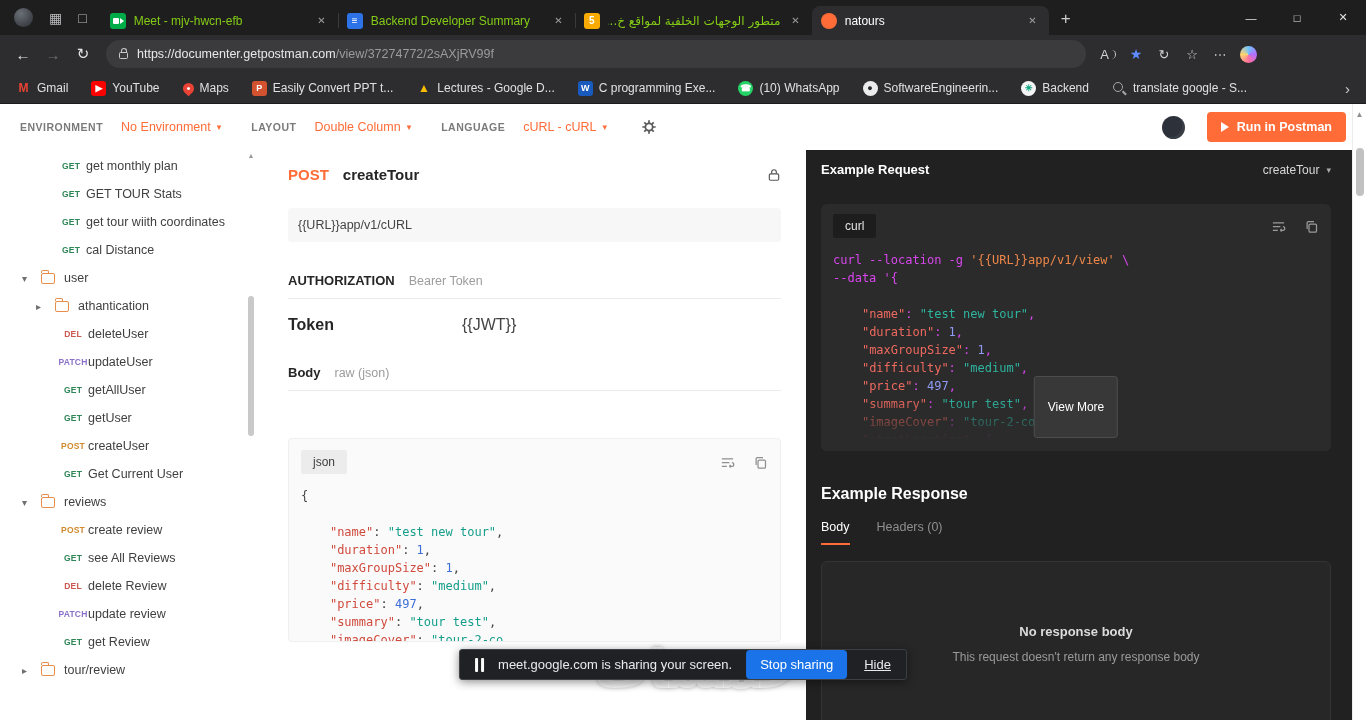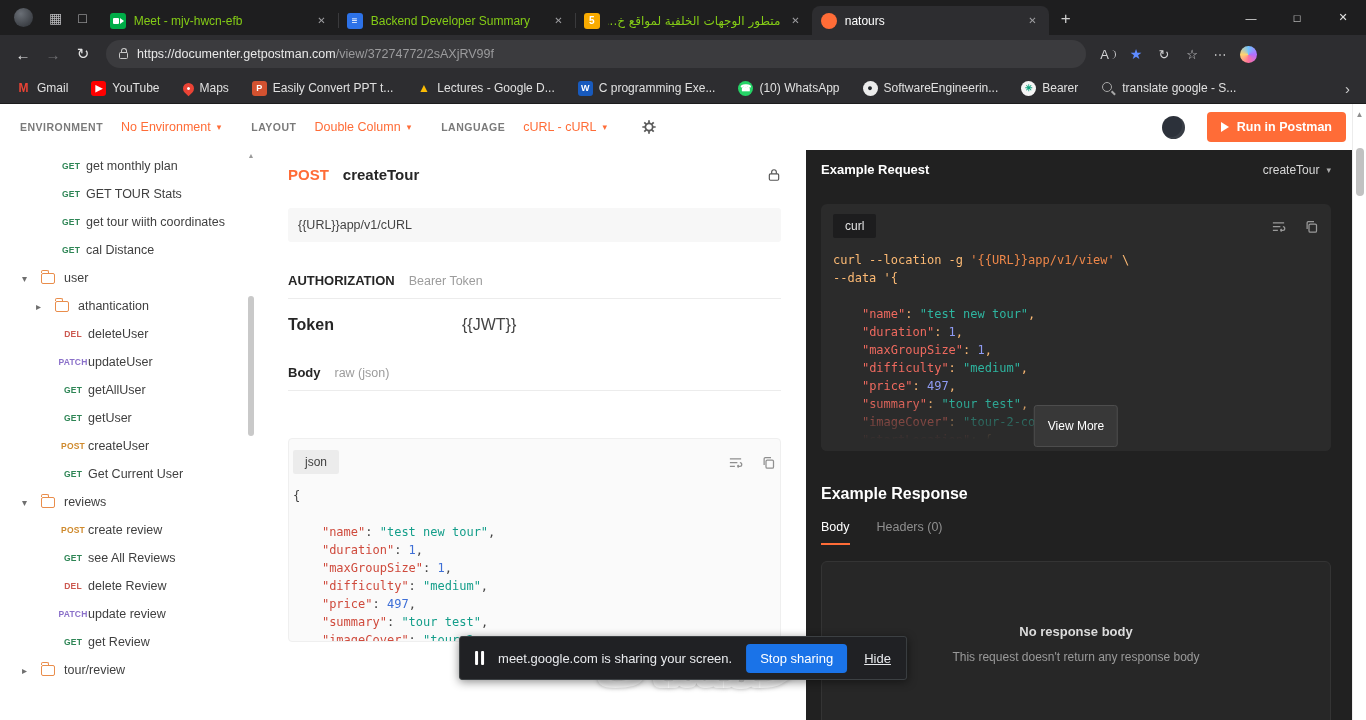--- a/index.html
+++ b/index.html
@@ -98,53 +98,53 @@
   .req-method { color:#ff6c37; font-weight:700; font-size:15px; margin-right:14px; }
   .req-name { color:#262626; font-weight:700; font-size:15px; }
   .lock-wrap { margin-left:auto; display:flex; }
   .url-box { margin-top:25px; background:#f7f7f7; border-radius:3px; padding:10px; font-size:12.5px; color:#444; }
   .section-head { margin-top:31px; display:flex; align-items:baseline; gap:14px; border-bottom:1px solid #ececec; padding-bottom:10px; }
   .sec-title { font-size:13px; font-weight:700; color:#262626; }
   .sec-sub { font-size:12.5px; color:#9c9c9c; }
   .token-row { margin-top:17px; display:flex; font-size:16px; }
   .token-label { width:174px; font-weight:700; color:#262626; }
   .token-value { color:#444; }
-  .code-card { margin-top:47px; background:#fafafa; border:1px solid #efefef; border-radius:4px; padding:11px 4px 0; position:relative; height:204px; overflow:hidden; }
+  .code-card { margin-top:47px; background:#fafafa; border:1px solid #efefef; border-radius:4px; padding:11px 12px 0; position:relative; height:204px; overflow:hidden; }
   .card-head { display:flex; align-items:center; }
   .chip { background:#ececec; border-radius:2px; padding:5px 12px; font-size:12px; color:#3f3f3f; }
   .card-icons { margin-left:auto; display:flex; gap:18px; color:#8f8f8f; }
   .code { margin-top:13px; font-family:"DejaVu Sans Mono",monospace; font-size:12px; line-height:18px; }
   .cl { white-space:pre; height:18px; }
   .light-code .tk-p { color:#424242; } .light-code .tk-k { color:#cf4a3c; }
   .light-code .tk-s { color:#149e8a; } .light-code .tk-n { color:#3d6ed6; } .tk-w { color:transparent; }
 
   
   .rp { width:546px; flex:none; background:#212121; padding:12px 21px 0 15px; position:relative; overflow:hidden; }
   .rp-head { display:flex; align-items:center; }
   .rp-title { color:#fff; font-size:13px; font-weight:700; }
   .rp-select { margin-left:auto; color:#d8d8d8; font-size:12px; display:flex; align-items:center; gap:7px; }
   .rp-select .pm-chev { color:#aaa; }
   .rp-code-card { margin-top:27px; background:#2b2b2b; border-radius:6px; padding:10px 12px 0; position:relative; height:247px; overflow:hidden; }
   .chip-dark { background:#1d1d1e; color:#e3e3e3; }
-  .dark-code .tk-p { color:#fdba74; } .dark-code .tk-k { color:#ef6a5f; }
+  .dark-code .tk-p { color:#d946ef; } .dark-code .tk-k { color:#ef6a5f; }
   .dark-code .tk-s { color:#2eb5a0; } .dark-code .tk-n { color:#8f9bf4; }
   .dark-code .tk-o { color:#ee8749; }
   .fade { position:absolute; left:0; right:0; bottom:0; height:52px; background:linear-gradient(180deg, rgba(43,43,43,0), #2b2b2b 78%); }
-  .view-more { position:absolute; left:50%; transform:translateX(-50%); bottom:4px; background:#383838; border:1px solid #4d4d4d; border-radius:3px; color:#fff; font-size:12px; padding:13px 13px; }
+  .view-more { position:absolute; left:50%; transform:translateX(-50%); bottom:13px; background:#383838; border:1px solid #4d4d4d; border-radius:3px; color:#fff; font-size:12px; padding:23px 13px; }
   .rp-resp-head { margin-top:34px; color:#fff; font-size:16px; font-weight:700; }
   .rp-tabs { display:flex; gap:27px; margin-top:17px; font-size:12.5px; }
   .rp-tab { padding-bottom:9px; }
   .rp-tab.active { color:#fff; border-bottom:2px solid #ff6c37; }
   .rp-tab.inactive { color:#8f8f8f; }
   .rp-empty { margin-top:16px; background:#272727; border:1px solid #343434; border-radius:6px; height:210px; display:flex; flex-direction:column; align-items:center; padding-top:62px; gap:11px; }
   .empty-title { color:#dcdcdc; font-size:13px; font-weight:700; }
   .empty-sub { color:#9a9a9a; font-size:12px; }
 
   
-  .banner { position:absolute; left:50%; bottom:40px; transform:translateX(-50%); height:44px; background:#202124; border:1px solid #3c4043; border-radius:3px; display:flex; align-items:center; gap:14px; padding:0 15px; box-shadow:0 2px 10px rgba(0,0,0,.45); z-index:60; }
+  .banner { position:absolute; left:50%; bottom:40px; transform:translateX(-50%); height:31px; background:#202124; border:1px solid #3c4043; border-radius:3px; display:flex; align-items:center; gap:14px; padding:0 15px; box-shadow:0 2px 10px rgba(0,0,0,.45); z-index:60; }
   .pause { display:flex; gap:3px; }
   .pause i { display:block; width:3px; height:14px; background:#fff; border-radius:1px; }
   .banner-text { color:#e8eaed; font-size:13px; white-space:nowrap; }
   .stop-btn { background:#1a73e8; color:#fff; font-size:13px; border-radius:4px; padding:7px 14px; white-space:nowrap; }
   .hide-btn { color:#e8eaed; font-size:13px; text-decoration:underline; margin-left:3px; }
   .watermark { position:absolute; left:594px; top:638px; z-index:55; font-family:"DejaVu Sans","Liberation Sans",sans-serif; font-size:54px; font-weight:700; color:rgba(255,255,255,.72); text-shadow:0 0 4px rgba(100,100,100,.5); direction:rtl; pointer-events:none; }
 
   svg { display:block; }
 </style>
 </head>
@@ -238,21 +238,21 @@
         <div class="bm">
           <span class="bm-ic sh-circle" style="background: rgb(37, 211, 102); color: rgb(255, 255, 255);">☎</span>
           <span class="bm-label">(10) WhatsApp</span>
         </div>
         <div class="bm">
           <span class="bm-ic sh-circle" style="background: rgb(236, 236, 236); color: rgb(36, 41, 46);">●</span>
           <span class="bm-label">SoftwareEngineerin...</span>
         </div>
         <div class="bm">
           <span class="bm-ic sh-circle" style="background: rgb(245, 245, 245); color: rgb(15, 163, 127);">✳</span>
-          <span class="bm-label">Bearer</span>
+          <span class="bm-label">Backend</span>
         </div>
         <div class="bm">
           <span class="bm-ic sh-search"></span>
           <span class="bm-label">translate google - S...</span>
         </div>
       </div>
     <span class="bm-overflow">›</span>
   </div>
 
   <div class="pm">

